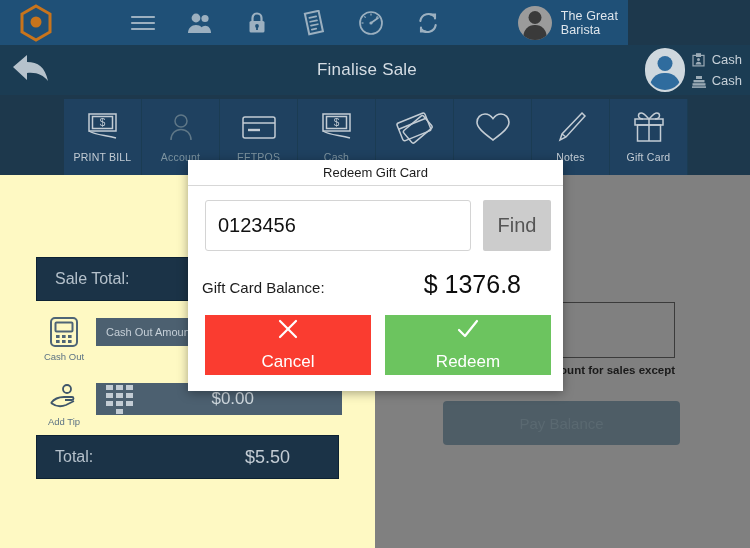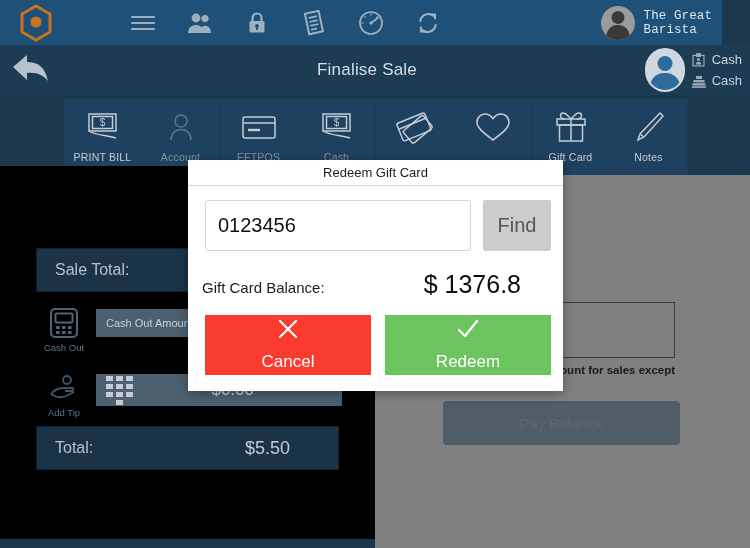--- a/index.html
+++ b/index.html
@@ -6,23 +6,23 @@
   html, body {
     width: 750px; height: 548px;
     overflow: hidden;
     font-family: "Liberation Sans", sans-serif;
     background: #1d384c;
   }
   #app { position: relative; width: 750px; height: 548px; }
 
   
   .topnav {
-    position: absolute; left: 0; top: 0; width: 722px; height: 45px;
+    position: absolute; left: 0; top: 0; width: 628px; height: 45px;
     background: #1f5077;
-    display: flex; align-items: center; font-family: Liberation Mono, monospace;
+    display: flex; align-items: center;
   }
   .logo-wrap { width: 72px; display: flex; align-items: center; justify-content: center; }
   .logo-hex { width: 34px; height: 38px; position: relative; }
   .nav-icons { display: flex; align-items: center; gap: 31px; margin-left: 58px; }
   .nav-icon { width: 26px; height: 26px; opacity: .72; display:flex; align-items:center; justify-content:center;}
   .user-block {
     position: absolute; right: 10px; top: 0; height: 45px;
     display: flex; align-items: center; gap: 9px;
   }
   .avatar-top {
@@ -87,22 +87,22 @@
   }
   .tb-ico { height: 40px; display:flex; align-items:center; justify-content:center; }
   .tb-label {
     color:#c3ccd4; font-size:10.5px; letter-spacing:.2px; text-align:center;
     white-space:nowrap;
   }
   .tb-label.dim { color:#7d939f; }
 
   
   .leftpanel {
-    position:absolute; left:0; top:166px; width:375px; height:373px;
-    background:#000000;
+    position:absolute; left:0; top:175px; width:375px; height:373px;
+    background:#fef9c3;
   }
   .row-box {
     position:absolute; left:36px; width:303px; height:44px;
     background:#1b3347; border:1px solid #0d2233;
     display:flex; align-items:center; justify-content:space-between;
     padding: 0 18px;
   }
   #sale-total-row { top:82px; }
   #grand-total-row { top:260px; }
   .row-label { color:#b5c1cb; font-size:16px; }
@@ -388,38 +388,38 @@
         <svg width="38" height="32" viewBox="0 0 38 32" fill="none" stroke="#c3ccd4" stroke-width="1.6">
           <path d="M19 29C10 22 3 17 3 11.2 3 6.6 6.6 3 11 3c3 0 6 1.8 8 4.6C21 4.8 24 3 27 3c4.4 0 8 3.6 8 8.2C35 17 28 22 19 29z"></path>
         </svg>
       </span>
       <span class="tb-label dim"></span>
     </div>
 
     <div class="tb-btn">
       <span class="tb-ico">
         <svg width="34" height="34" viewBox="0 0 34 34" fill="none" stroke="#c3ccd4" stroke-width="1.5">
+          <path d="M28 3 L31 6 L12 27 L6 30 L8 24 Z"></path>
+          <line x1="8" y1="24" x2="12" y2="27"></line>
+        </svg>
+      </span>
+      <span class="tb-label">Notes</span>
+    </div>
+
+    <div class="tb-btn">
+      <span class="tb-ico">
+        <svg width="34" height="34" viewBox="0 0 34 34" fill="none" stroke="#c3ccd4" stroke-width="1.5">
           <path d="M11 9c-3 0-4.5-1.8-4.5-3.4C6.5 4.2 7.6 3 9.2 3c3 0 5.5 3.8 7.8 6"></path>
           <path d="M23 9c3 0 4.5-1.8 4.5-3.4C27.5 4.2 26.4 3 24.8 3c-3 0-5.5 3.8-7.8 6"></path>
           <rect x="3" y="9" width="28" height="6"></rect>
           <rect x="5.5" y="15" width="23" height="16"></rect>
           <line x1="17" y1="9" x2="17" y2="31"></line>
         </svg>
       </span>
       <span class="tb-label">Gift Card</span>
-    </div>
-
-    <div class="tb-btn">
-      <span class="tb-ico">
-        <svg width="34" height="34" viewBox="0 0 34 34" fill="none" stroke="#c3ccd4" stroke-width="1.5">
-          <path d="M28 3 L31 6 L12 27 L6 30 L8 24 Z"></path>
-          <line x1="8" y1="24" x2="12" y2="27"></line>
-        </svg>
-      </span>
-      <span class="tb-label">Notes</span>
     </div>
   </div>
 
   <div class="leftpanel">
 
     <div class="row-box" id="sale-total-row">
       <span class="row-label">Sale Total:</span>
       <span class="row-value"></span>
     </div>
 

